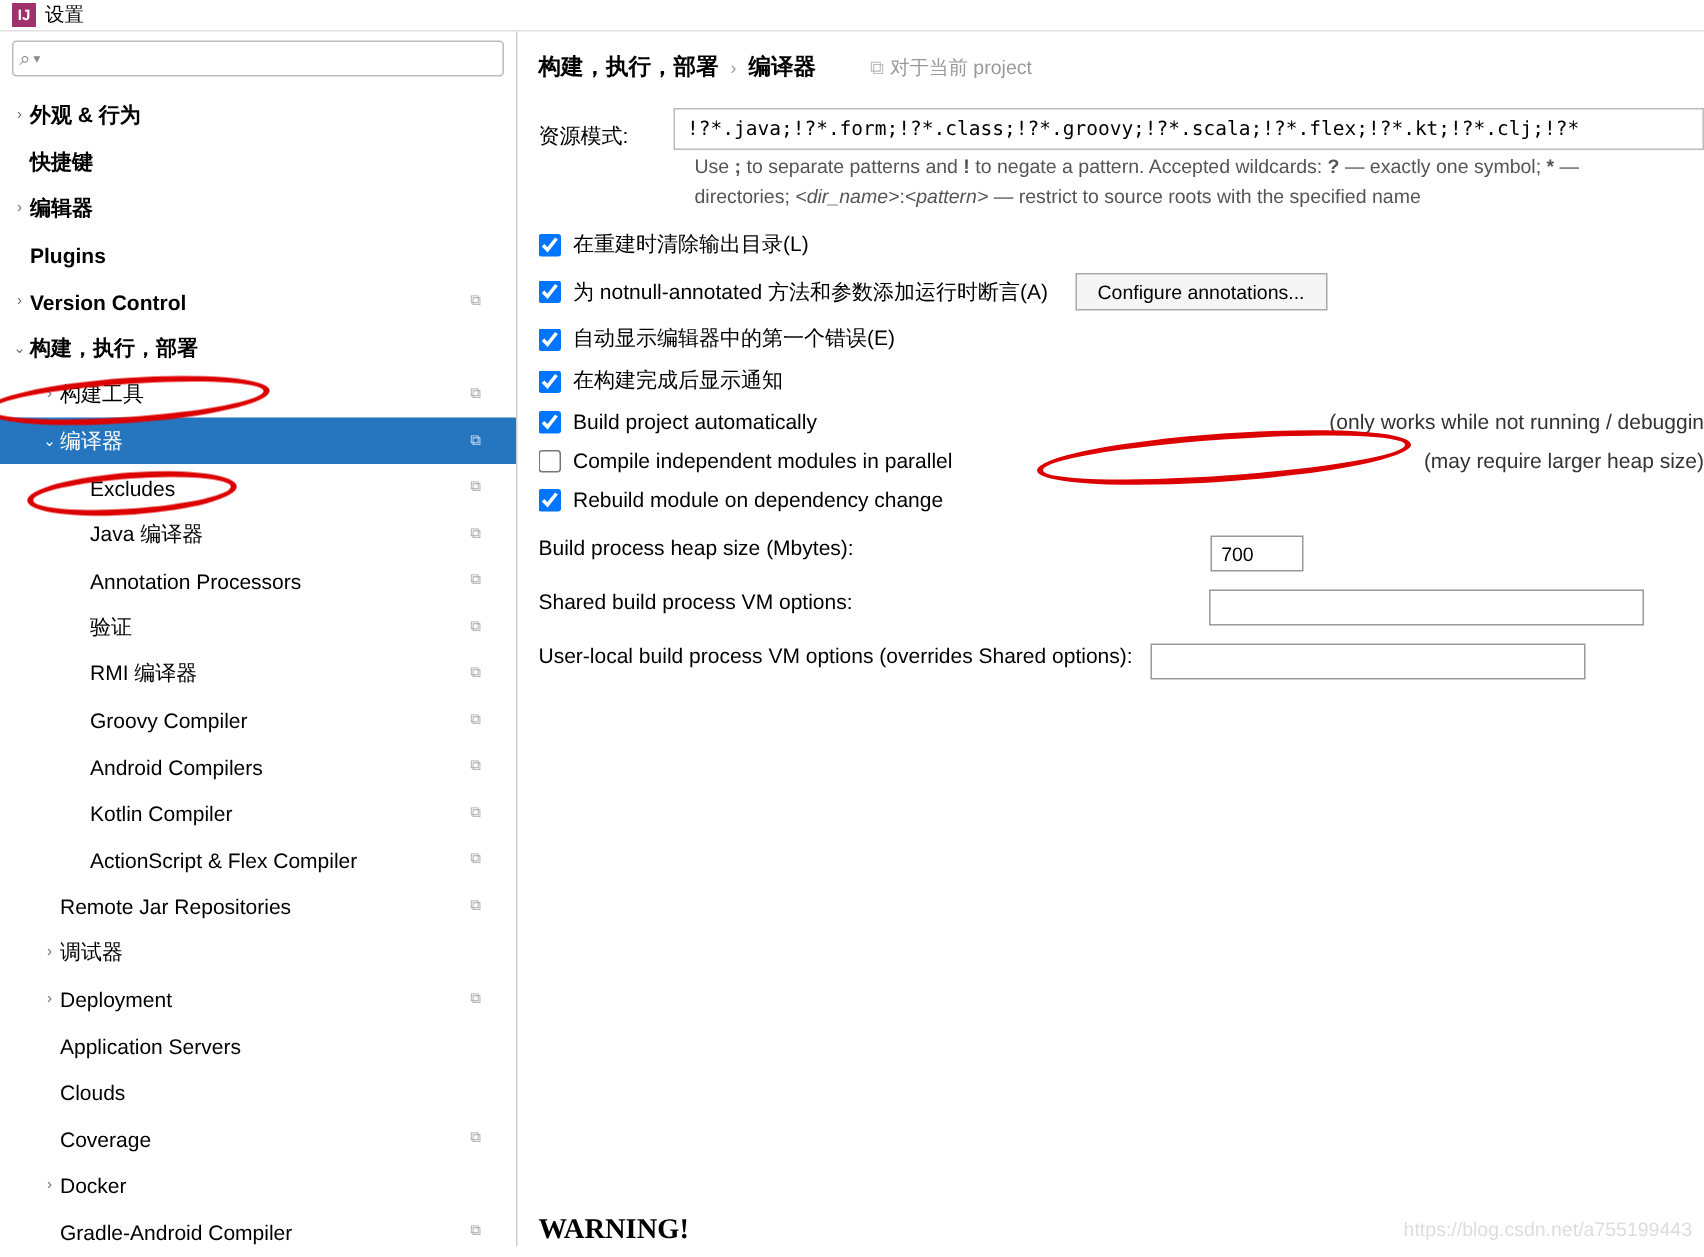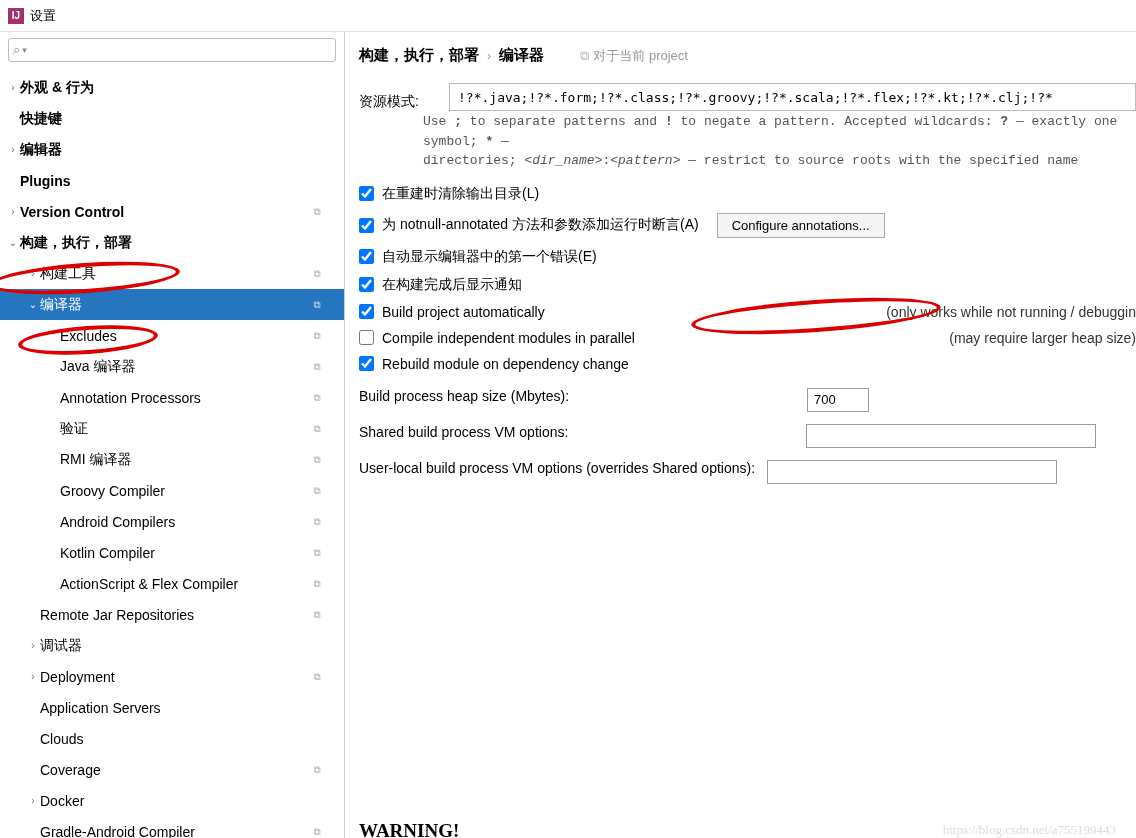--- a/index.html
+++ b/index.html
@@ -1,17 +1,17 @@
 <!DOCTYPE html>
 <html><head>
 <meta charset="utf-8">
 <style>
 * { box-sizing: border-box; margin: 0; padding: 0; }
 body { font-family: "Segoe UI", Arial, sans-serif; font-size: 13px; color: #000; background: #fff; width: 1136px; height: 838px; overflow: hidden; }
-.titlebar { display: flex; align-items: center; padding: 4px 8px; background: #fff; border-bottom: 1px solid #e0e0e0; height: 32px; }
+.titlebar { display: flex; align-items: center; padding: 4px 8px; background: #fff; border-bottom: 1px solid #e0e0e0; height: 21px; }
 .titlebar .app-icon { width: 16px; height: 16px; background: #a0326e; margin-right: 6px; display: flex; align-items: center; justify-content: center; color: #fff; font-size: 10px; font-weight: bold; }
 .titlebar .title { font-size: 13px; }
 .container { display: flex; height: calc(100% - 28px); }
 .sidebar { width: 345px; border-right: 1px solid #d0d0d0; display: flex; flex-direction: column; position: relative; }
 .search-wrap { padding: 6px 8px; }
 .search-box { width: 328px; height: 24px; border: 1px solid #bbb; border-radius: 3px; display: flex; align-items: center; padding: 0 4px; }
 .search-box .mag { color: #888; font-size: 13px; margin-right: 2px; }
 .search-box .caret { color: #888; font-size: 9px; }
 .tree { flex: 1; overflow-y: auto; padding-top: 4px; }
 .tree-item { display: flex; align-items: center; height: 31px; padding-right: 20px; cursor: pointer; position: relative; }
@@ -26,35 +26,35 @@
 .indent-1 { padding-left: 26px; }
 .indent-2 { padding-left: 46px; }
 .main { flex: 1; padding: 14px 0 0 14px; overflow: hidden; position: relative; }
 .breadcrumb { display: flex; align-items: center; gap: 8px; margin-bottom: 18px; }
 .breadcrumb .bc { font-size: 15px; font-weight: 600; }
 .breadcrumb .sep { color: #999; font-size: 12px; }
 .breadcrumb .hint { color: #999; font-size: 13px; margin-left: 28px; display: flex; align-items: center; gap: 4px; }
 .row { display: flex; align-items: flex-end; margin-bottom: 1px; }
 .row-label { width: 90px; font-size: 14px; padding-top: 4px; }
 .pattern-input { flex: 1; border: 1px solid #bbb; height: 28px; padding: 0 8px; font-family: Consolas, monospace; font-size: 13px; }
-.help-text { margin-left: 64px; font-size: 13px; color: #555; line-height: 1.5; margin-bottom: 14px; font-family: Liberation Mono, monospace; }
+.help-text { margin-left: 104px; font-size: 13px; color: #555; line-height: 1.5; margin-bottom: 14px; }
 .help-text em { font-style: italic; }
 .check-row { display: flex; align-items: center; margin-bottom: 10px; font-size: 14px; }
 .check-row input[type=checkbox] { width: 15px; height: 15px; margin-right: 8px; }
 .check-row .note { margin-left: auto; color: #333; font-size: 14px; padding-left: 20px; }
 .btn { border: 1px solid #aaa; background: #f5f5f5; padding: 4px 14px; font-size: 13px; margin-left: 18px; cursor: pointer; }
 .field-row { display: flex; align-items: flex-start; margin-bottom: 12px; font-size: 14px; }
 .field-row .flabel { flex: 0 0 auto; }
 .field-row input[type=text] { border: 1px solid #999; height: 24px; padding: 0 6px; font-size: 13px; }
 .heap-input { width: 62px; margin-left: 238px; }
 .vm-input { width: 290px; margin-left: 238px; }
 .warning { position: absolute; bottom: 0; left: 14px; right: 0; }
 .warning .w1 { font-weight: 700; font-size: 19px; font-family: Liberation Serif, serif; }
 .warning .w2 { font-weight: 700; font-size: 14px; }
-.watermark { position: absolute; bottom: 4px; right: 20px; color: #ddd; font-size: 13px; font-family: Liberation Serif, serif; }
+.watermark { position: absolute; bottom: 4px; right: 8px; color: #ddd; font-size: 13px; }
 .badge-stack { color: #bbb; }
 .circle-mark { position: absolute; border: 4px solid #d00; border-radius: 50%; pointer-events: none; transform: rotate(-4deg); }
 .circle1 { left: -10px; top: 231px; width: 190px; height: 30px; }
 .circle2 { left: 18px; top: 294px; width: 140px; height: 28px; }
 .circle3 { left: 346px; top: 268px; width: 250px; height: 32px; }
 </style>
 </head>
 <body>
 
 <div class="titlebar">

